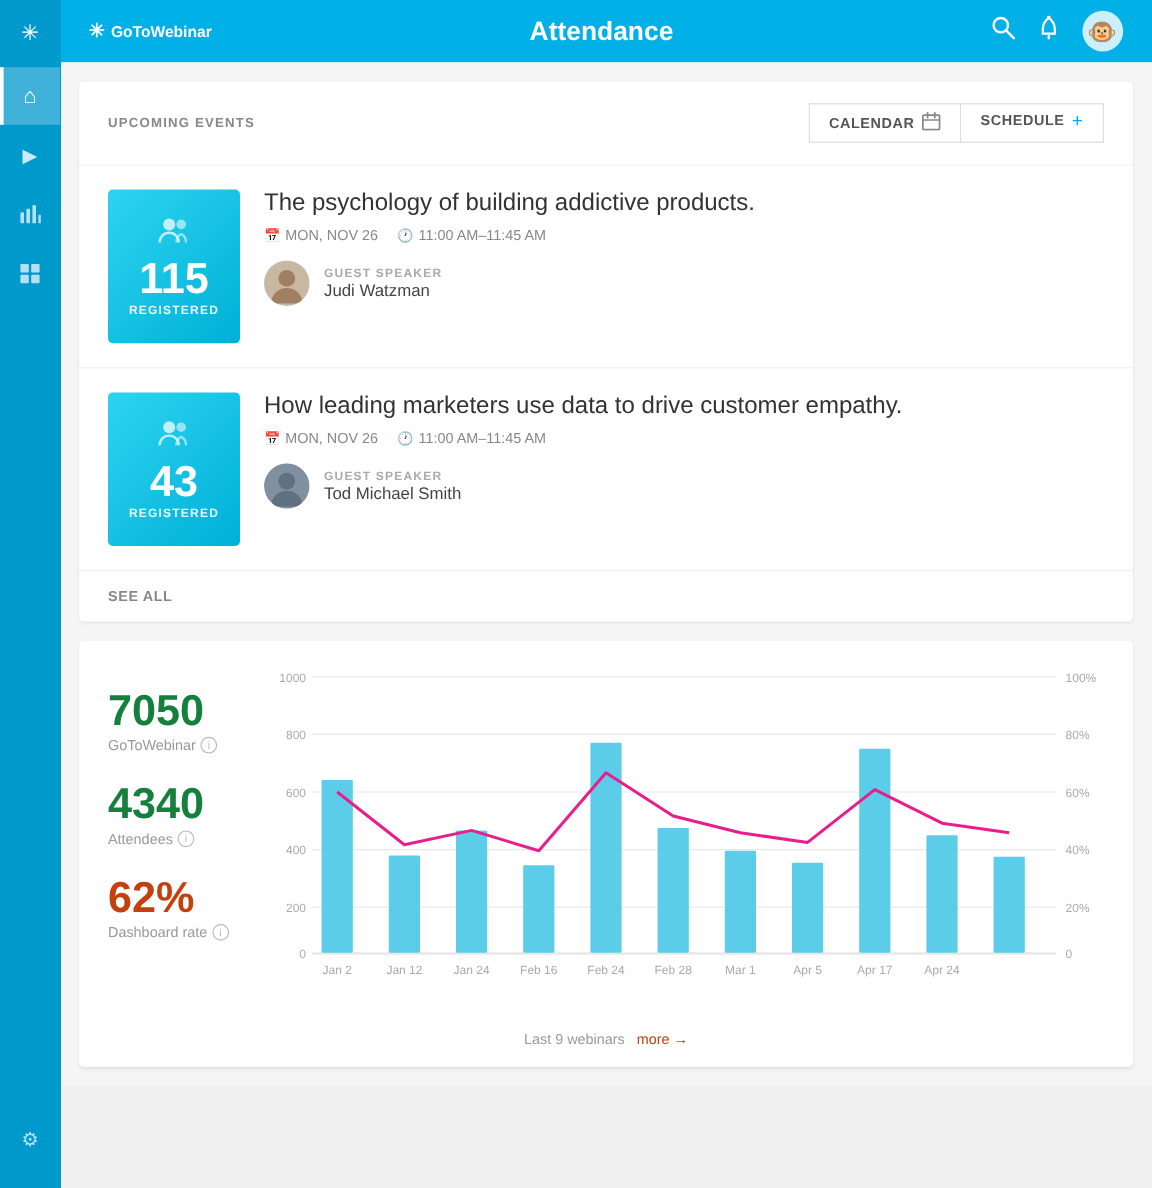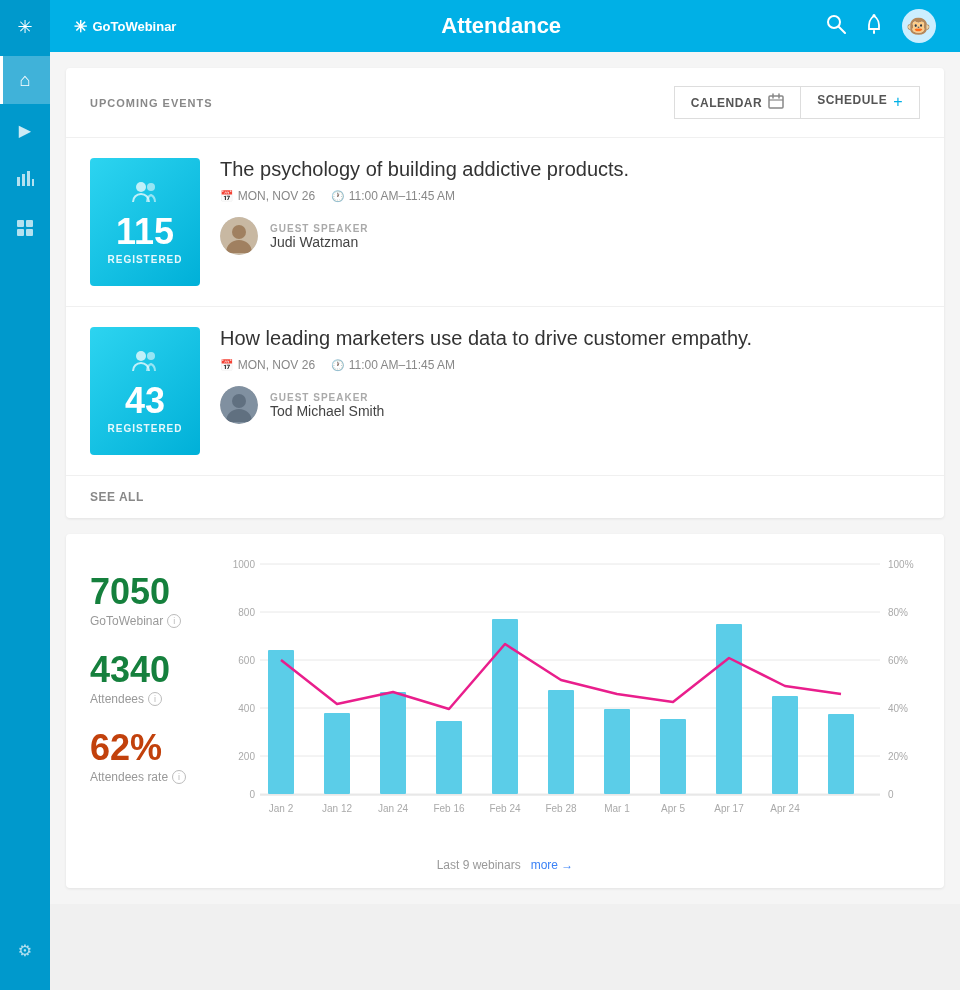--- a/index.html
+++ b/index.html
@@ -546,21 +546,21 @@
           <div class="stat-item">
             <div class="stat-value">4340</div>
             <div class="stat-label">
               <span>Attendees</span>
               <span class="info-icon">i</span>
             </div>
           </div>
           <div class="stat-item">
             <div class="stat-value pink">62%</div>
             <div class="stat-label">
-              <span>Attendees rate</span>
+              <span>Dashboard rate</span>
               <span class="info-icon">i</span>
             </div>
           </div>
         </div>
 
         <div class="chart-area">
           <svg class="chart-svg" viewBox="0 0 700 280" preserveAspectRatio="xMidYMid meet">
 
             <line x1="40" y1="10" x2="660" y2="10" stroke="#e8e8e8" stroke-width="1"></line>
             <line x1="40" y1="58" x2="660" y2="58" stroke="#e8e8e8" stroke-width="1"></line>
@@ -617,17 +617,17 @@
             <text x="565" y="258" text-anchor="middle" font-size="10" fill="#aaa">Apr 24</text>
 
             <polyline points="61,106 117,150 173,138 229,155 285,90 341,126 397,140 453,148 509,104 565,132 621,140" fill="none" stroke="#e91e8c" stroke-width="2.5" stroke-linejoin="round"></polyline>
           </svg>
         </div>
       </div>
 
       <div class="chart-footer">
         <span>Last 9 webinars</span>
         &nbsp;
-        <a href="#" style="color:#3b82f6; text-decoration:none; font-weight:500;margin-top:48px;">more →</a>
+        <a href="#" style="color:#c2410c; text-decoration:none; font-weight:500;margin-top:48px;">more →</a>
       </div>
     </div>
   </div>
 </div>
 
 </body></html>

